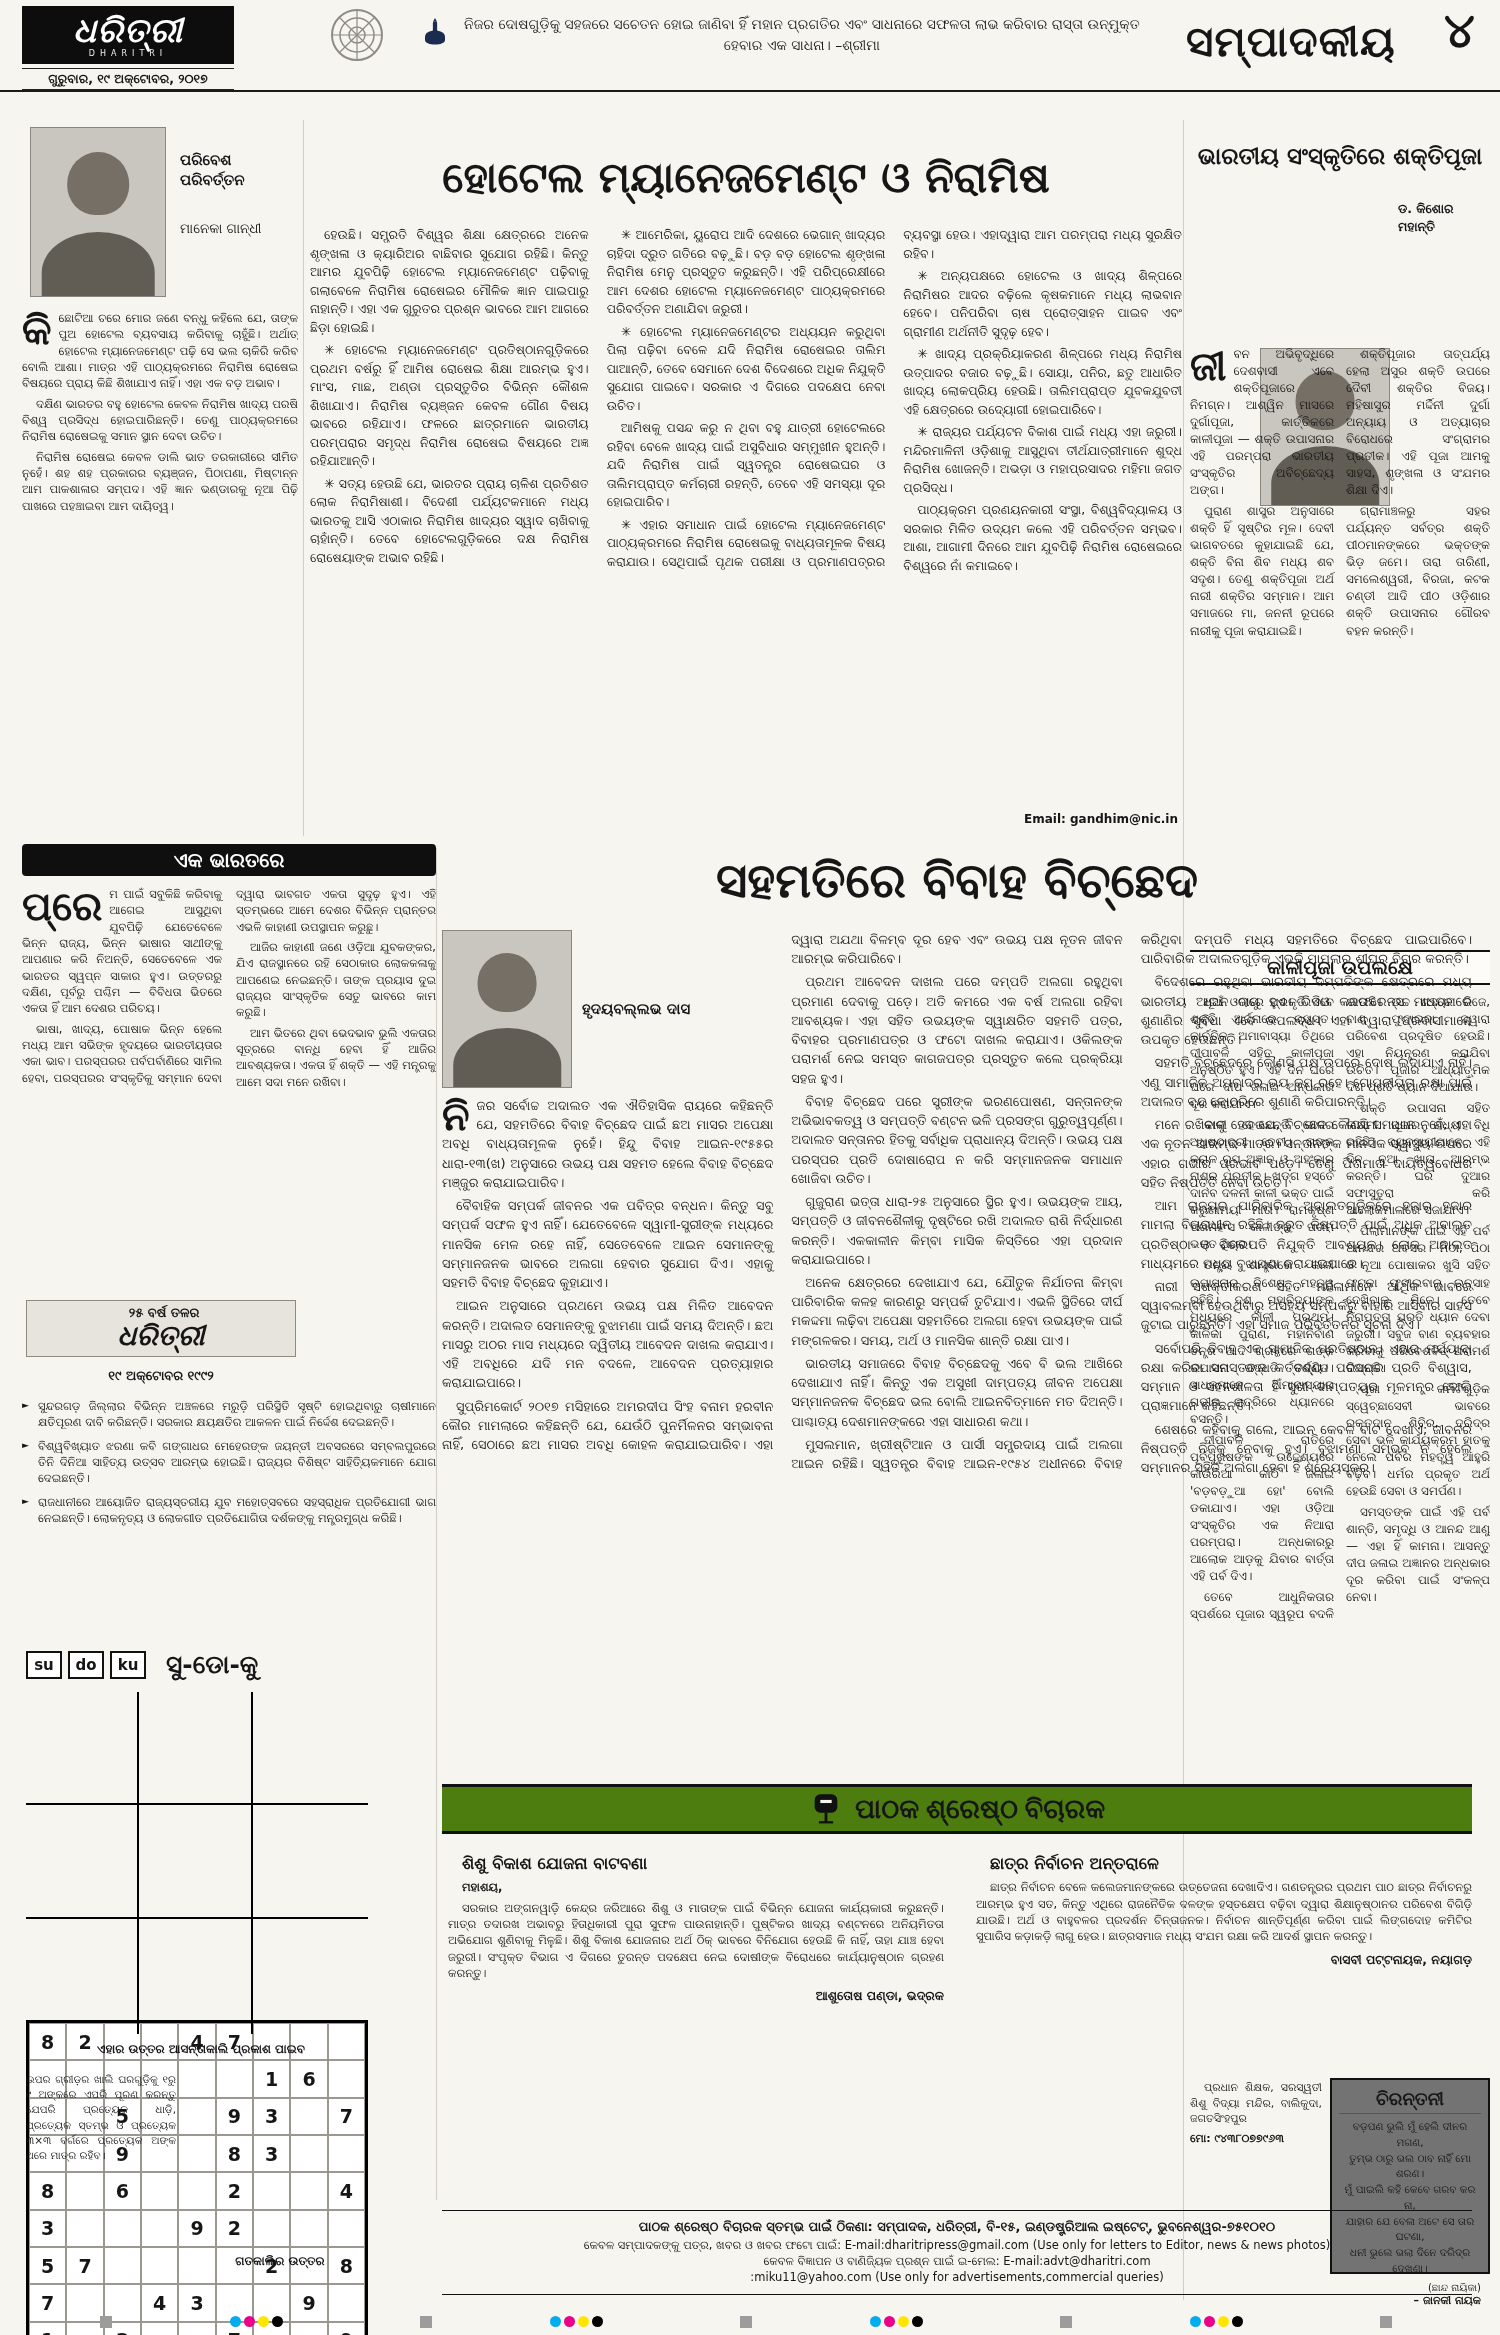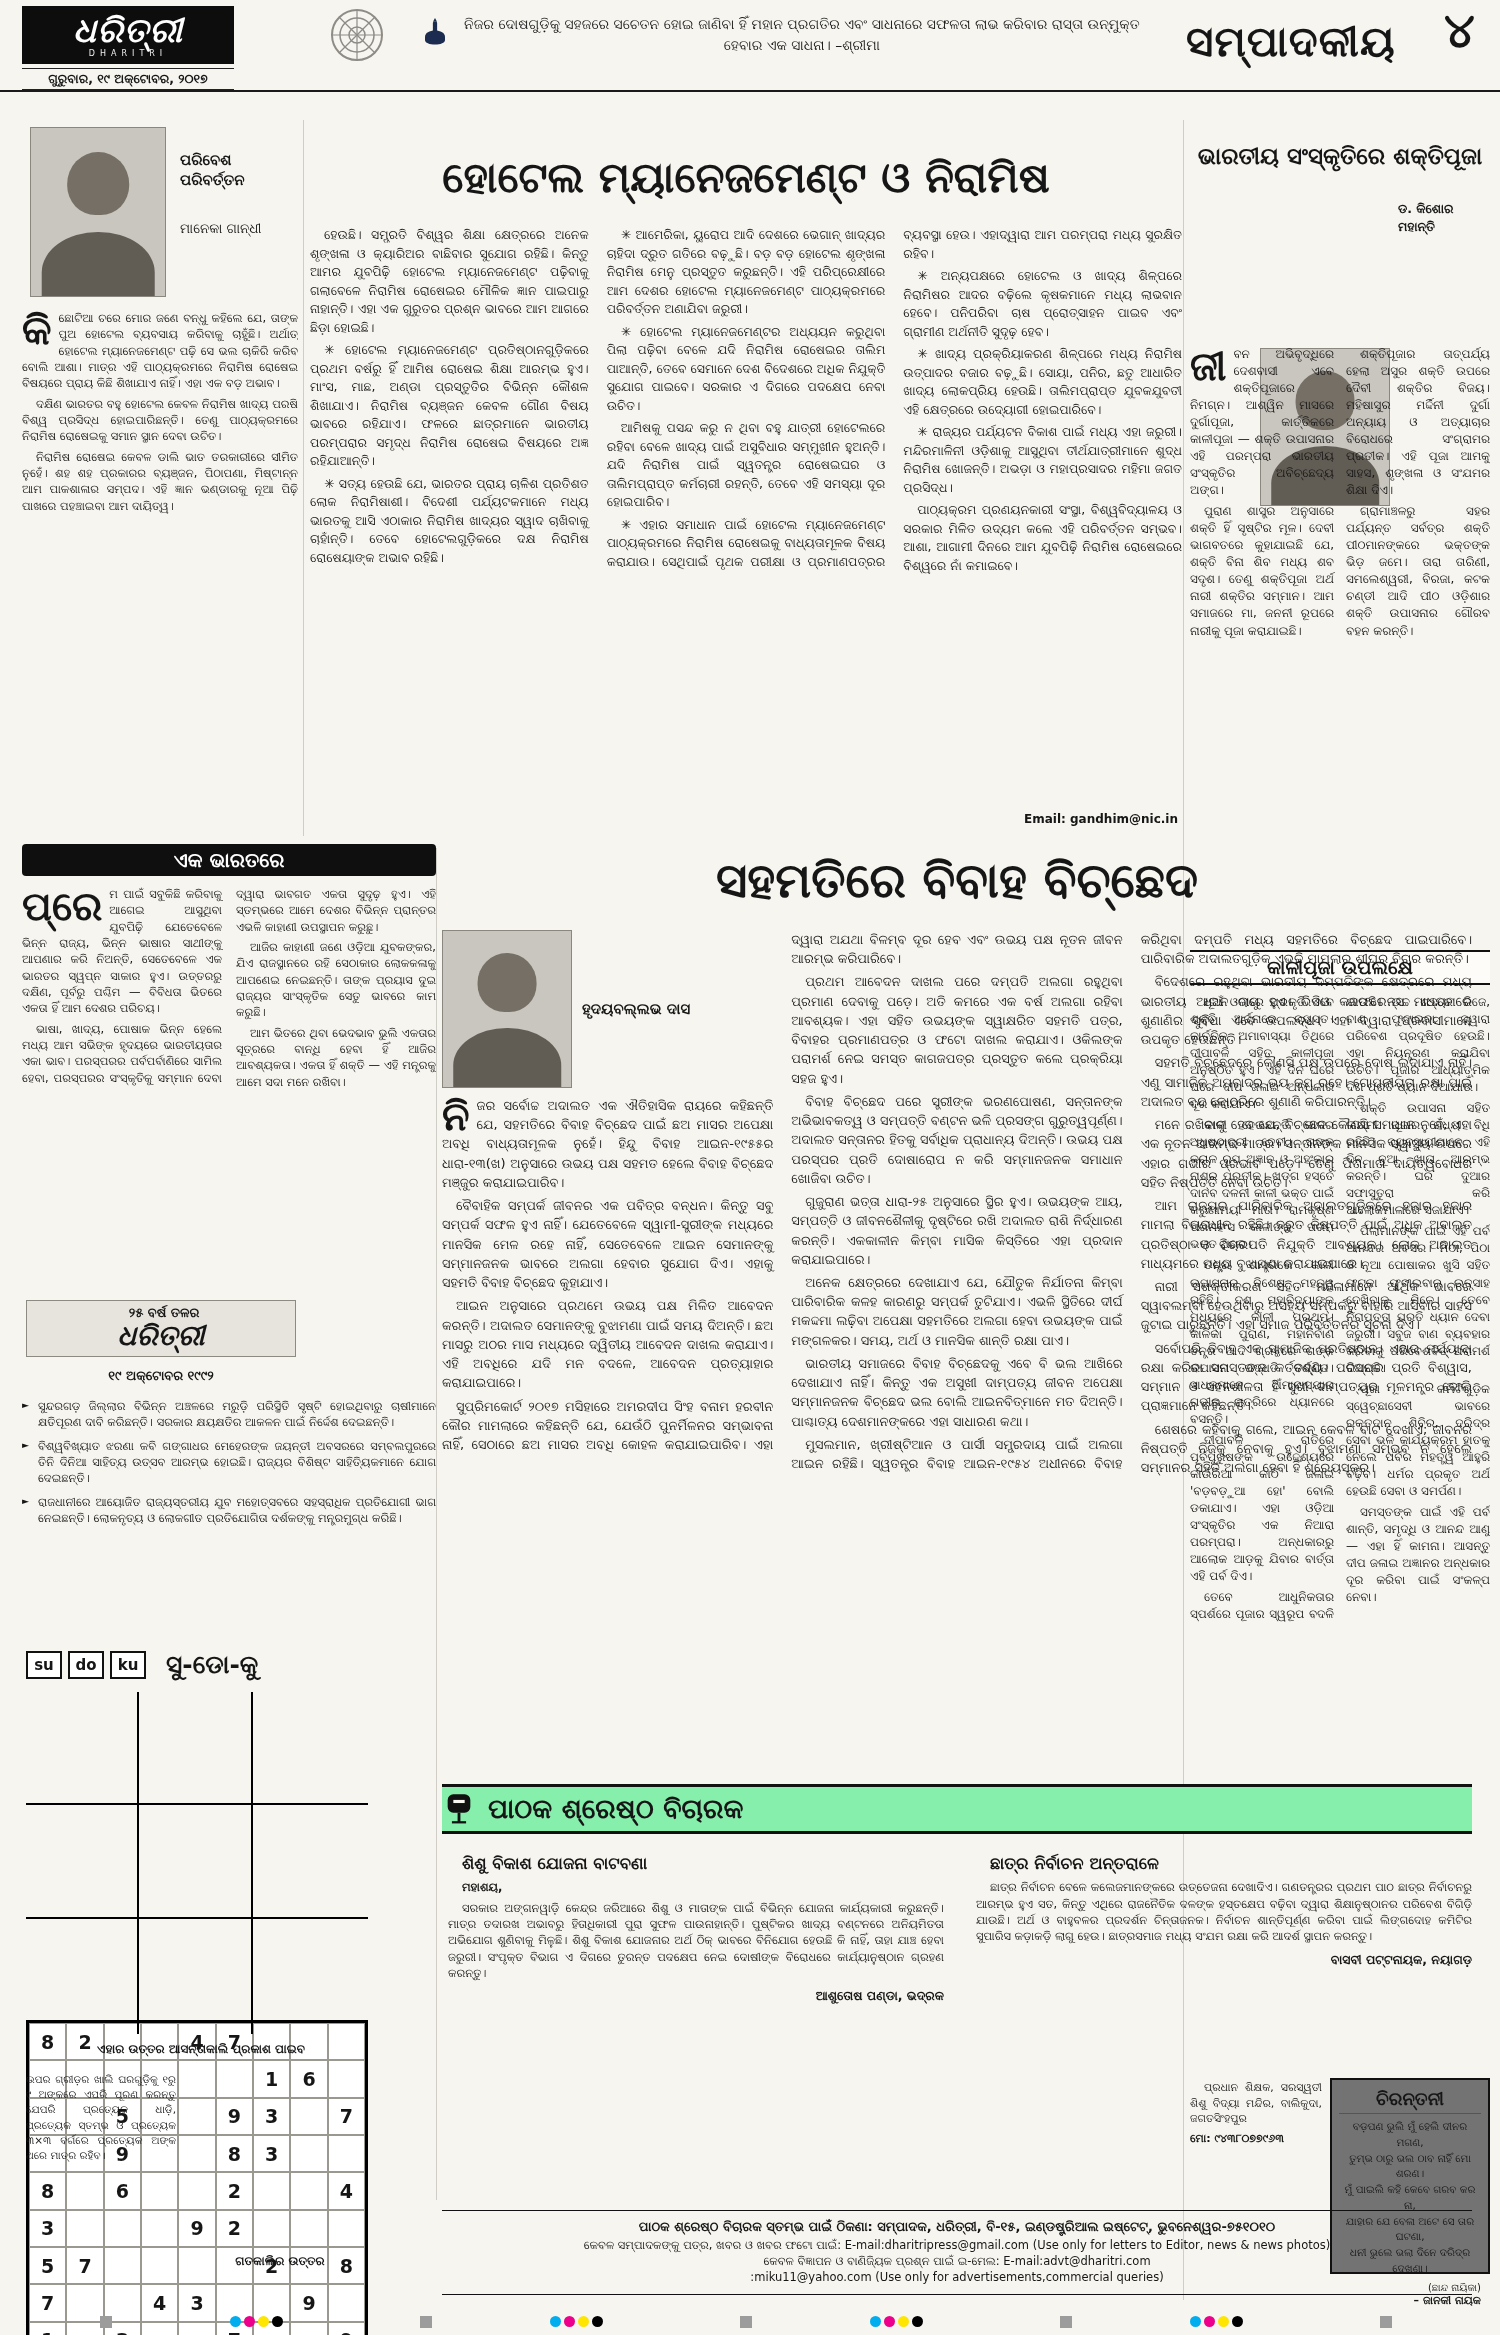--- a/index.html
+++ b/index.html
@@ -69,21 +69,21 @@
   .sudoku .cell { border:1px solid #9a9890; display:flex; align-items:center; justify-content:center;
                   font-weight:bold; }
   .sud-big .cell { font-size:19px; }
   .sud-line { position:absolute; background:#000; }
   .sud-caption { text-align:center; font-size:12px; font-weight:bold; }
   .sud-instr { font-size:10.5px; line-height:1.45; text-align:justify; }
   .sud-anslabel { text-align:center; font-size:12px; font-weight:bold; }
 
   
   .letters-band { border-top:3px solid #111; border-bottom:3px solid #111; display:flex;
-                  align-items:center; justify-content:flex-start; gap:12px; background:#86efac; }
+                  align-items:center; justify-content:center; gap:12px; background:#4d7c0f;font-family:Liberation Serif, serif; }
   .letters-title { font-size:27px; font-weight:800; }
   .letter-title { font-size:16.5px; font-weight:bold; margin-bottom:4px; text-indent:0; }
   .letter-sal { font-weight:bold; text-indent:0; }
   .letter-sig { text-align:right; font-weight:bold; font-size:12.5px; margin-top:6px; }
 
   
   .chir-box { border:2px solid #111; padding:8px 7px; background:#737373; }
   .chir-title { text-align:center; font-weight:800; font-size:18px; border-bottom:1px solid #555;
                 padding-bottom:3px; margin-bottom:5px; }
   .chir-lines p { font-size:10.5px; line-height:1.5; text-align:center; margin:0; }

